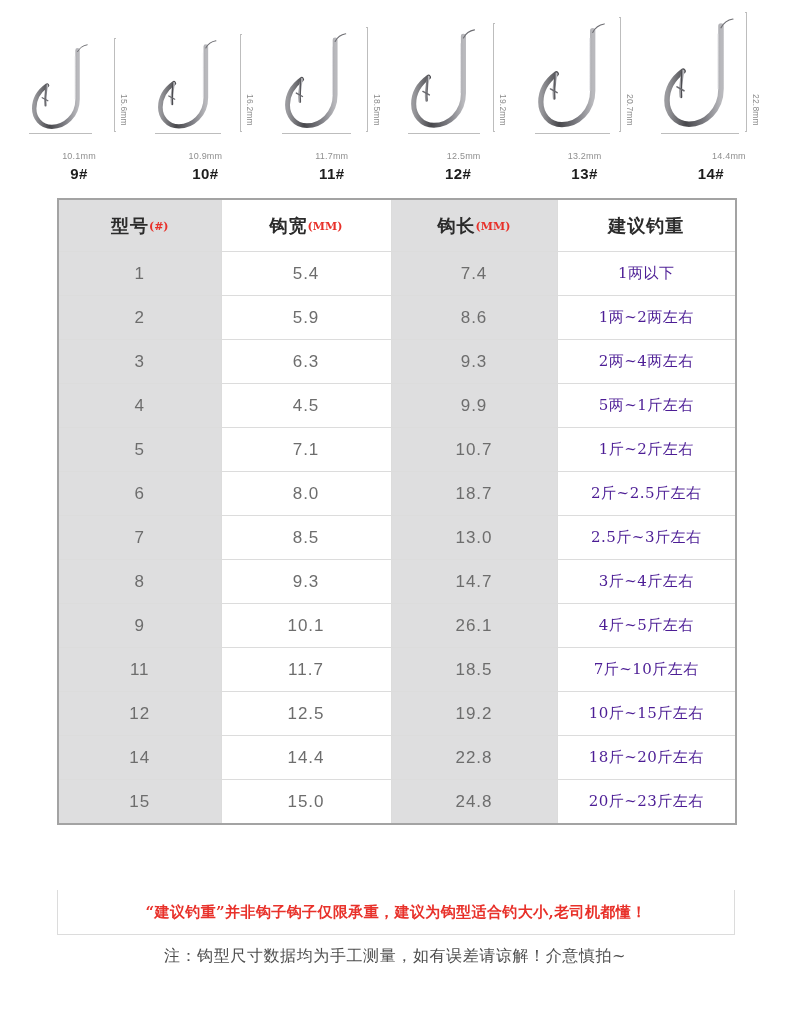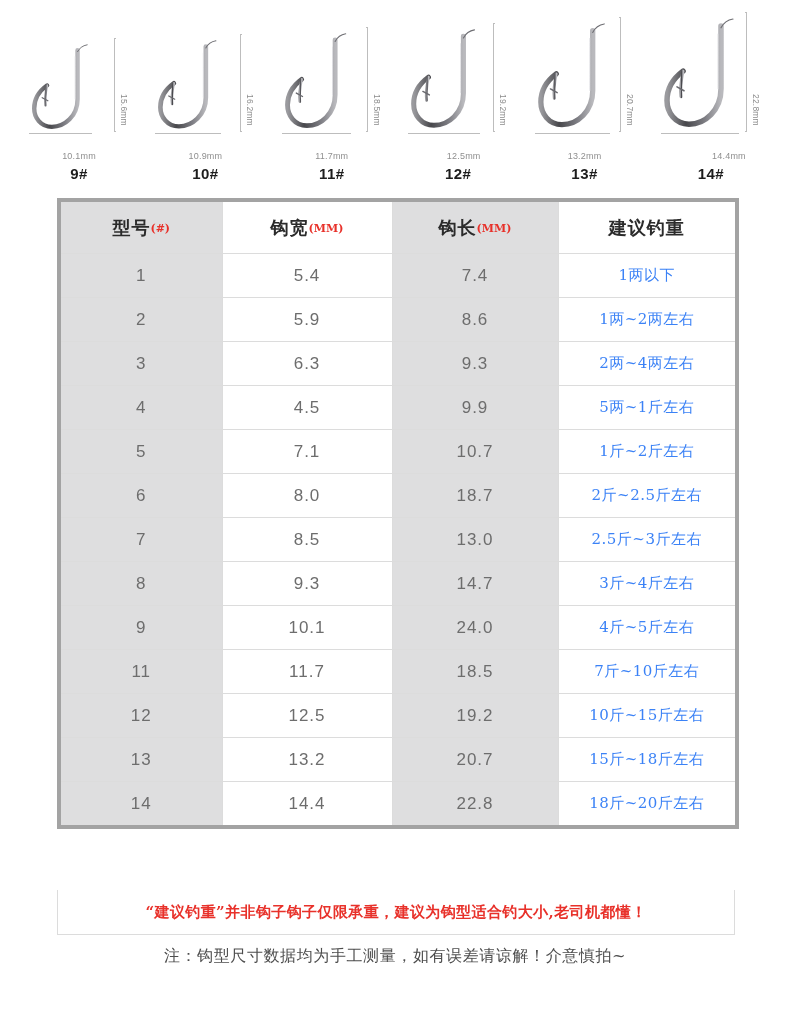--- a/index.html
+++ b/index.html
@@ -86,21 +86,21 @@
   
   .table-wrap{
     position:absolute;
     left:57px;top:198px;
     width:678px;
   }
   table.spec{
     width:678px;
     border-collapse:collapse;
     table-layout:fixed;
-    border:4px solid #a3a3a3;
+    border:2px solid #a3a3a3;
   }
   table.spec col.c1{width:163px;}
   table.spec col.c2{width:170px;}
   table.spec col.c3{width:166px;}
   table.spec col.c4{width:179px;}
 
   table.spec th,table.spec td{
     border:1px solid #dcdcdc;
     text-align:center;
     vertical-align:middle;
@@ -122,21 +122,21 @@
     vertical-align:2px;
   }
   table.spec tbody td{
     height:43px;
     font-size:17px;
     color:#6d6d6d;
     letter-spacing:1px;
   }
   table.spec tbody td.cn{
     font-size:15px;
-    color:#3b82f6;
+    color:#4c1d95;
     font-family:"DejaVu Serif","Liberation Serif",serif;
     letter-spacing:0.5px;
   }
   .col-shade{background:#dededf;}
   .col-plain{background:#ffffff;}
 
   
   .red-note{
     position:absolute;
     left:57px;top:890px;
@@ -406,47 +406,47 @@
           </tr>
           <tr>
             <td class="col-shade">8</td>
             <td class="col-plain">9.3</td>
             <td class="col-shade">14.7</td>
             <td class="col-plain cn">3斤~4斤左右</td>
           </tr>
           <tr>
             <td class="col-shade">9</td>
             <td class="col-plain">10.1</td>
-            <td class="col-shade">24.0</td>
+            <td class="col-shade">26.1</td>
             <td class="col-plain cn">4斤~5斤左右</td>
           </tr>
           <tr>
             <td class="col-shade">11</td>
             <td class="col-plain">11.7</td>
             <td class="col-shade">18.5</td>
             <td class="col-plain cn">7斤~10斤左右</td>
           </tr>
           <tr>
             <td class="col-shade">12</td>
             <td class="col-plain">12.5</td>
             <td class="col-shade">19.2</td>
             <td class="col-plain cn">10斤~15斤左右</td>
           </tr>
           <tr>
-            <td class="col-shade">13</td>
-            <td class="col-plain">13.2</td>
-            <td class="col-shade">20.7</td>
-            <td class="col-plain cn">15斤~18斤左右</td>
-          </tr>
-          <tr>
             <td class="col-shade">14</td>
             <td class="col-plain">14.4</td>
             <td class="col-shade">22.8</td>
             <td class="col-plain cn">18斤~20斤左右</td>
           </tr>
+          <tr>
+            <td class="col-shade">15</td>
+            <td class="col-plain">15.0</td>
+            <td class="col-shade">24.8</td>
+            <td class="col-plain cn">20斤~23斤左右</td>
+          </tr>
         </tbody>
     </table>
   </div>
 
   <div class="red-note">“建议钓重”并非钩子钩子仅限承重，建议为钩型适合钓大小,老司机都懂！</div>
 
   <div class="footer-note">注：钩型尺寸数据均为手工测量，如有误差请谅解！介意慎拍~</div>
 
 </div>
 

